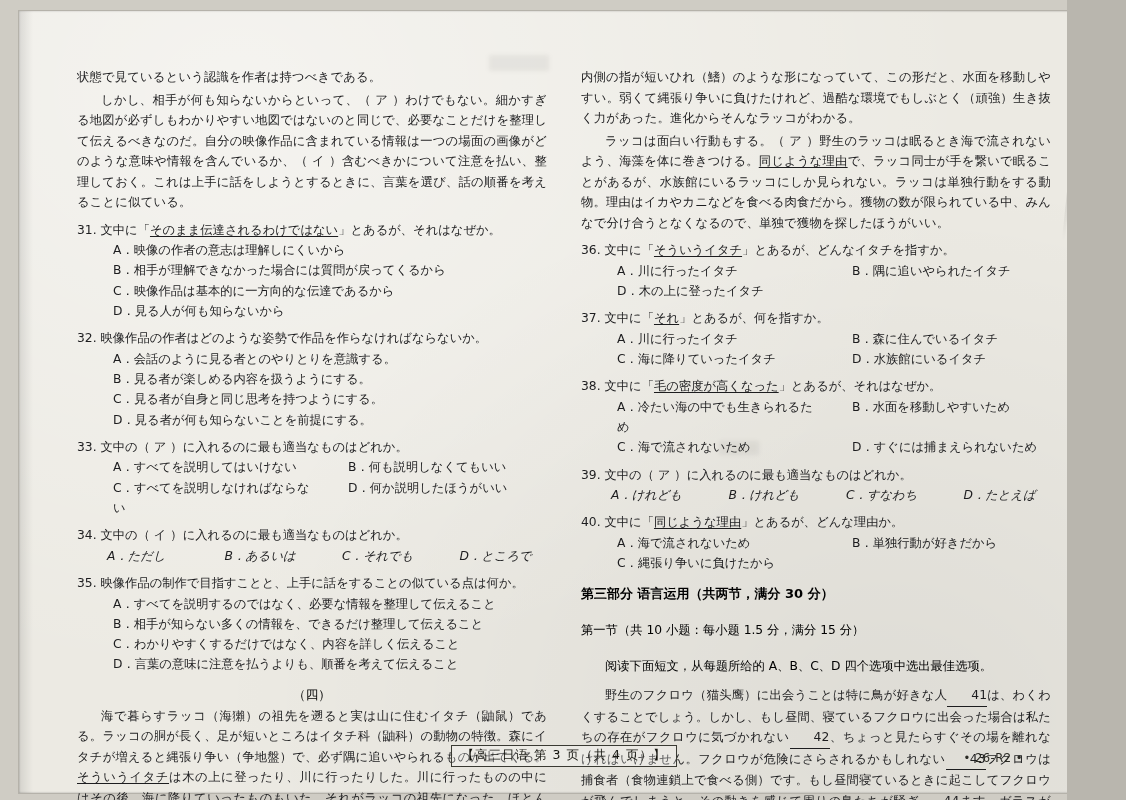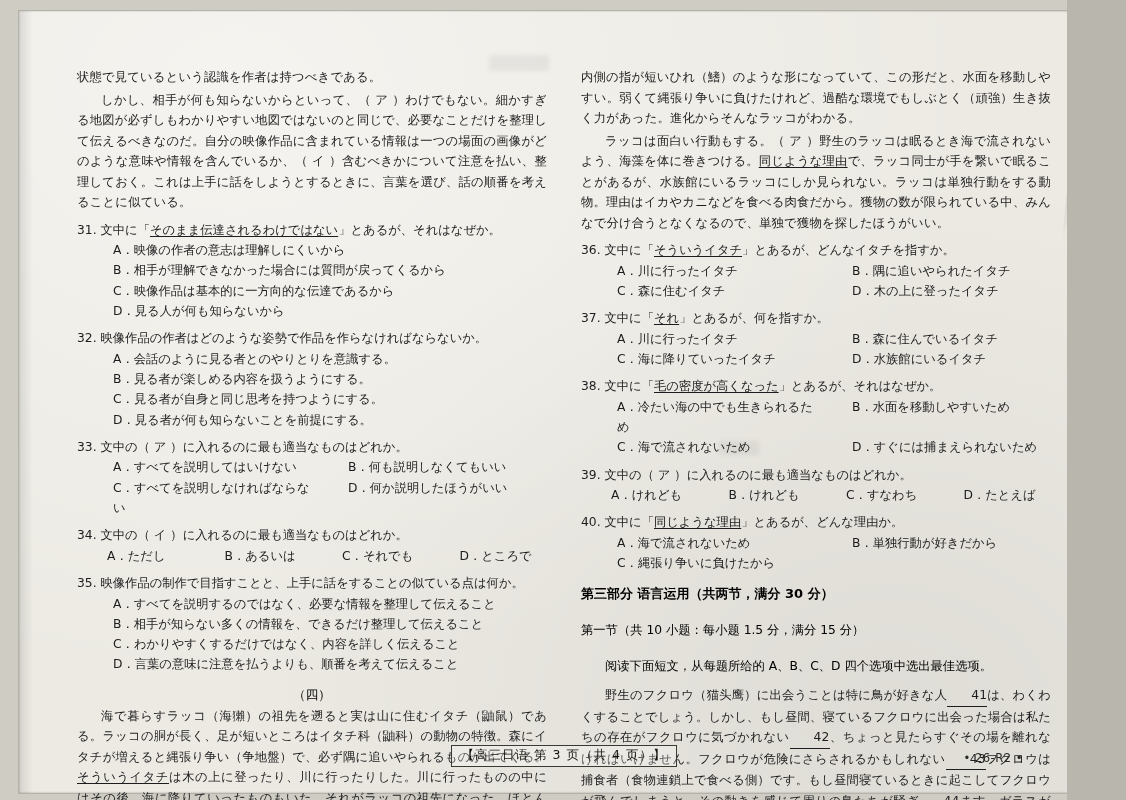--- a/index.html
+++ b/index.html
@@ -35,21 +35,21 @@
     letter-spacing:.2px;
     text-align:justify;
   }
   .indent{text-indent:24px;}
   .para{margin-bottom:2px;}
   .q{margin-top:7px;}
   .qline{font-size:12.3px;line-height:20.5px;color:#1d1d1f;}
   .opts{display:flex;flex-wrap:wrap;}
   .opt{font-size:12.3px;line-height:20.3px;color:#1d1d1f;padding-left:36px;box-sizing:border-box;}
   .opt.half{width:50%;padding-left:36px;}
-  .opt.quarter{width:25%;padding-left:30px;}
+  .opt.quarter{width:25%;padding-left:30px;font-style:italic;}
   .u{ text-decoration:underline; text-underline-offset:2px;}
   .sec{margin-top:12px;font-size:13px;font-weight:bold;}
   .sub{margin-top:19px;font-size:12.3px;}
   .blank{display:inline-block;min-width:26px;border-bottom:1px solid #1d1d1f;text-align:left;}
   .divtitle{margin:12px 0 2px 0;text-align:center;font-size:12.6px;}
   .footer{
     position:absolute;left:0;right:0;bottom:26px;
     display:flex;justify-content:center;align-items:center;
   }
   .footbox{
@@ -165,21 +165,20 @@
         <div class="txt para">内側の指が短いひれ（鰭）のような形になっていて、この形だと、水面を移動しやすい。弱くて縄張り争いに負けたけれど、過酷な環境でもしぶとく（頑強）生き抜く力があった。進化からそんなラッコがわかる。</div>
         <div class="txt para indent">ラッコは面白い行動もする。（ ア ）野生のラッコは眠るとき海で流されないよう、海藻を体に巻きつける。<span class="u">同じような理由</span>で、ラッコ同士が手を繋いで眠ることがあるが、水族館にいるラッコにしか見られない。ラッコは単独行動をする動物。理由はイカやカニなどを食べる肉食だから。獲物の数が限られている中、みんなで分け合うとなくなるので、単独で獲物を探したほうがいい。</div>
 
         <div class="q">
           <div class="qline"><span>36.</span>
             <span>文中に「<span class="u">そういうイタチ</span>」とあるが、どんなイタチを指すか。</span>
           </div>
           <div class="opts">
             <div class="opt half">A．川に行ったイタチ</div>
             <div class="opt half">B．隅に追いやられたイタチ</div>
-            <div class="opt half">C．森に住むイタチ</div>
             <div class="opt half">D．木の上に登ったイタチ</div>
           </div>
         </div>
 
         <div class="q">
           <div class="qline"><span>37.</span>
             <span>文中に「<span class="u">それ</span>」とあるが、何を指すか。</span>
           </div>
           <div class="opts">
             <div class="opt half">A．川に行ったイタチ</div>

